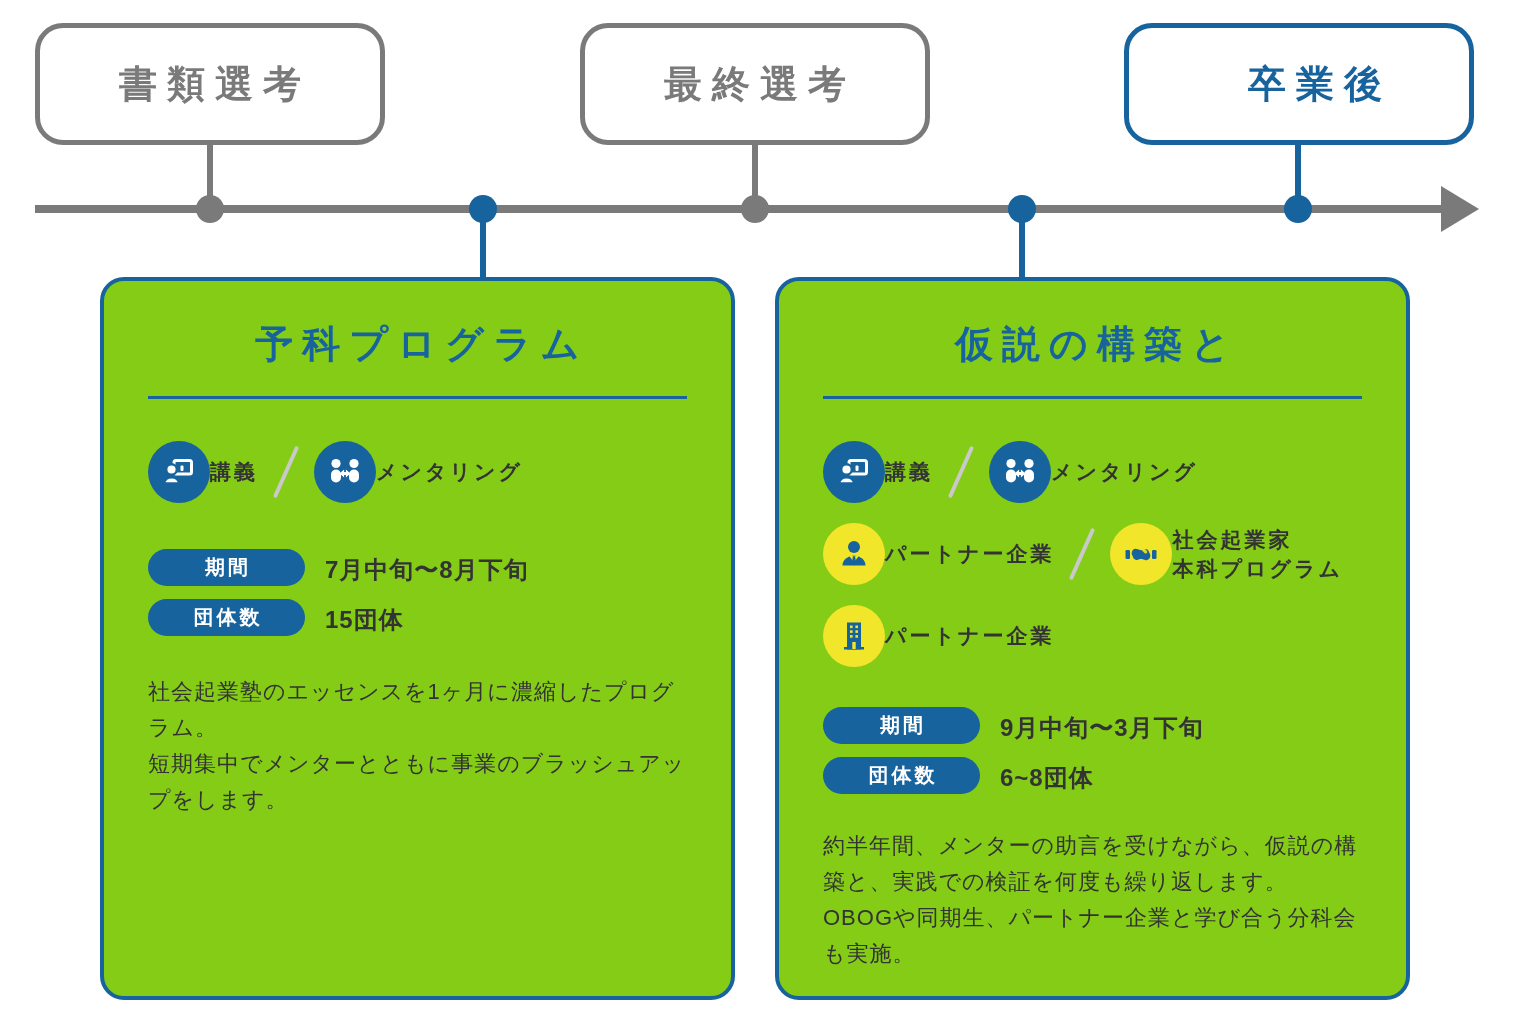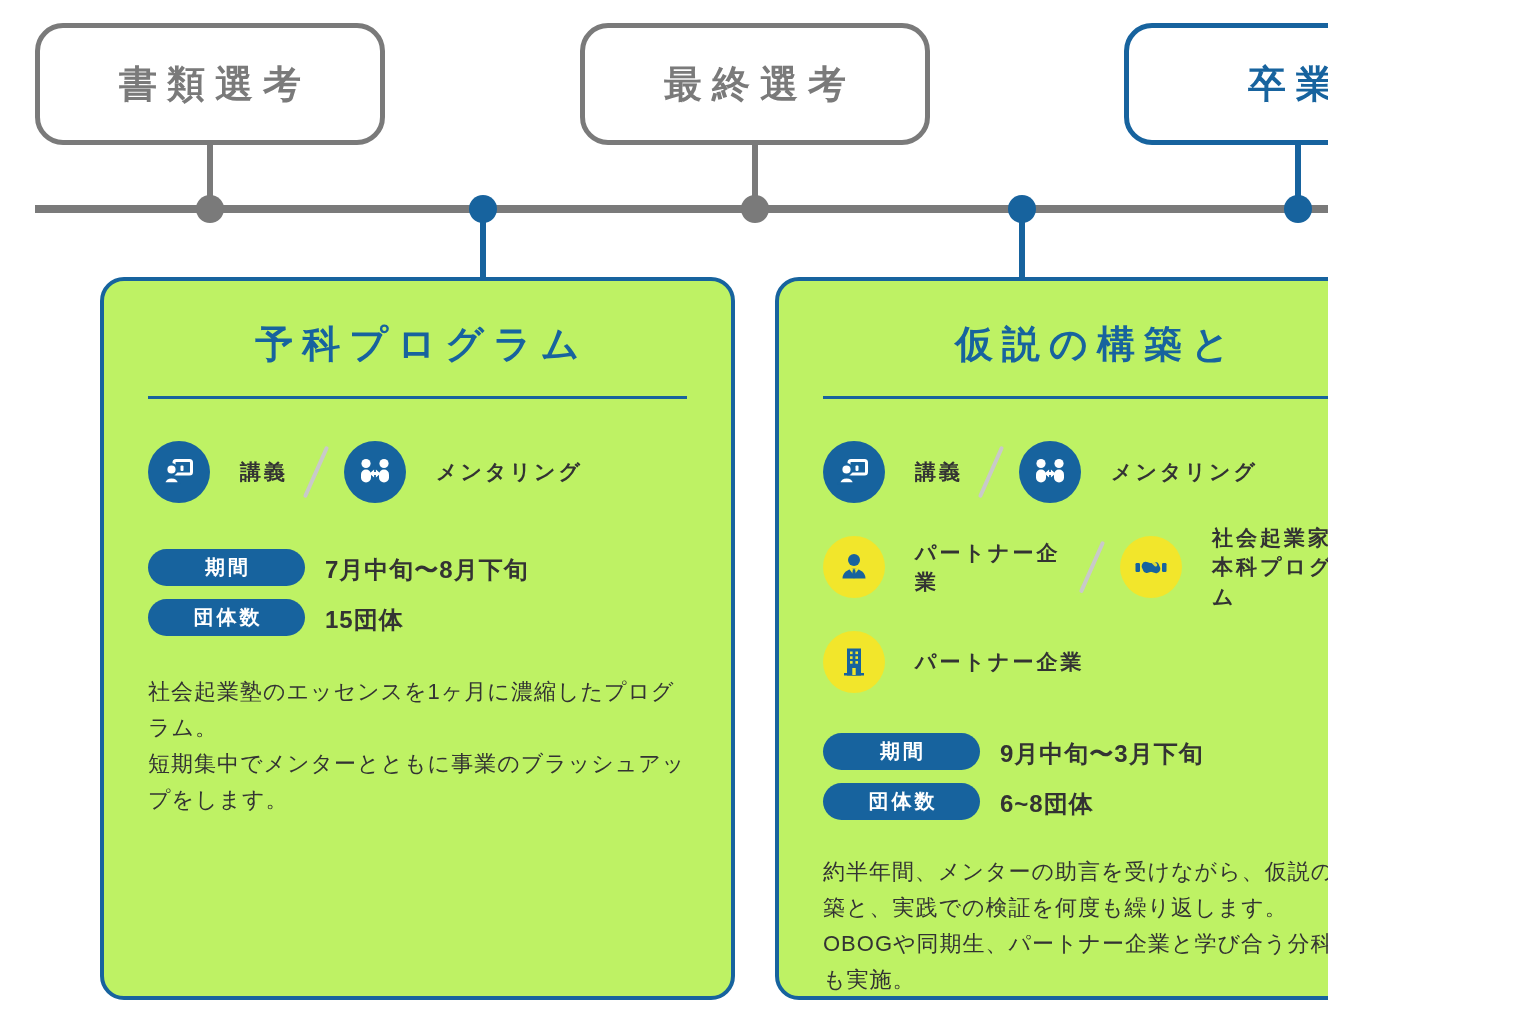--- a/index.html
+++ b/index.html
@@ -1,20 +1,20 @@
 <!DOCTYPE html>
 <html lang="ja" style="--blue: #17639E; --gray: #7A7A7A; --yellow: #F2E62B; --dark: #333333; --light_gray: #C9C9C9;"><head>
 <meta charset="utf-8">
 <style>
   :root{
     --blue:#17639E; --gray:#7A7A7A; --yellow:#F2E62B; --dark:#333333; --light_gray:#C9C9C9;
   }
   *{margin:0;padding:0;box-sizing:border-box;}
   body{background:#fff;font-family:"Liberation Sans", sans-serif;}
-  .canvas{position:relative;width:1328px;height:1032px;background:#fff;overflow:hidden;}
+  .canvas{position:relative;width:1526px;height:1032px;background:#fff;overflow:hidden;}
 
   
   .stage{position:absolute;top:23px;width:350px;height:122px;background:#fff;
     border:5px solid var(--gray);border-radius:28px;display:flex;align-items:center;justify-content:center;}
   .stage .stage-label{font-size:38px;font-weight:bold;color:var(--gray);letter-spacing:10px;text-indent:10px;}
   .stage.blue{border-color:var(--blue);}
   .stage.blue .stage-label{color:var(--blue);}
   .stage1{left:35px;} .stage2{left:580px;} .stage3{left:1124px;padding-left:32px;}
 
   
@@ -26,34 +26,34 @@
   .conn1{left:207px;top:145px;height:66px;}
   .conn2{left:752px;top:145px;height:66px;}
   .conn3{left:1295px;top:145px;height:66px;}
   .conn-card-left{left:480px;top:209px;height:70px;}
   .conn-card-right{left:1019px;top:209px;height:70px;}
   .dot{position:absolute;top:195px;width:28px;height:28px;border-radius:50%;background:var(--gray);}
   .dot.blue{background:var(--blue);}
   .dot1{left:196px;} .dot2{left:469px;} .dot3{left:741px;} .dot4{left:1008px;} .dot5{left:1284px;}
 
   
-  .card{position:absolute;top:277px;width:635px;height:723px;background:#bef264;
+  .card{position:absolute;top:277px;width:635px;height:723px;background:#84cc16;
     border:4px solid var(--blue);border-radius:24px;padding:36px 44px 0 44px;}
   .card-left{left:100px;} .card-right{left:775px;}
   .card-title{text-align:center;font-size:38px;font-weight:bold;color:var(--blue);
     letter-spacing:9px;text-indent:9px;margin-top:2px;}
   .divider{height:3px;background:var(--blue);margin-top:26px;}
 
   .feature-row{display:flex;align-items:center;margin-top:42px;}
   .feature-row.tight{margin-top:20px;}
   .feature{display:flex;align-items:center;}
   .icon-circle{width:62px;height:62px;border-radius:50%;display:flex;align-items:center;justify-content:center;flex:0 0 62px;}
   .icon-circle.bg-blue{background:var(--blue);}
   .icon-circle.bg-yellow{background:var(--yellow);}
-  .feature-label{font-size:21px;font-weight:bold;color:var(--dark);letter-spacing:3px;margin-left:30px;white-space:pre-line;line-height:1.4;}
+  .feature-label{font-size:21px;font-weight:bold;color:var(--dark);letter-spacing:3px;margin-left:0;white-space:pre-line;line-height:1.4;}
   .slash{width:4px;height:56px;background:var(--light_gray);transform:rotate(24deg);margin:0 26px;border-radius:2px;}
 
   .stats{margin-top:46px;}
   .stat-row{display:flex;align-items:flex-end;margin-bottom:13px;}
   .pill{width:157px;height:37px;border-radius:19px;background:var(--blue);color:#fff;
     display:flex;align-items:center;justify-content:center;font-size:20px;font-weight:bold;letter-spacing:3px;text-indent:3px;}
   .stat-value{font-size:24px;font-weight:bold;color:var(--dark);margin-left:20px;letter-spacing:1px;}
 
   .desc{margin-top:38px;font-size:22px;color:var(--dark);line-height:1.64;letter-spacing:1px;
     white-space:pre-line;font-weight:500;}

